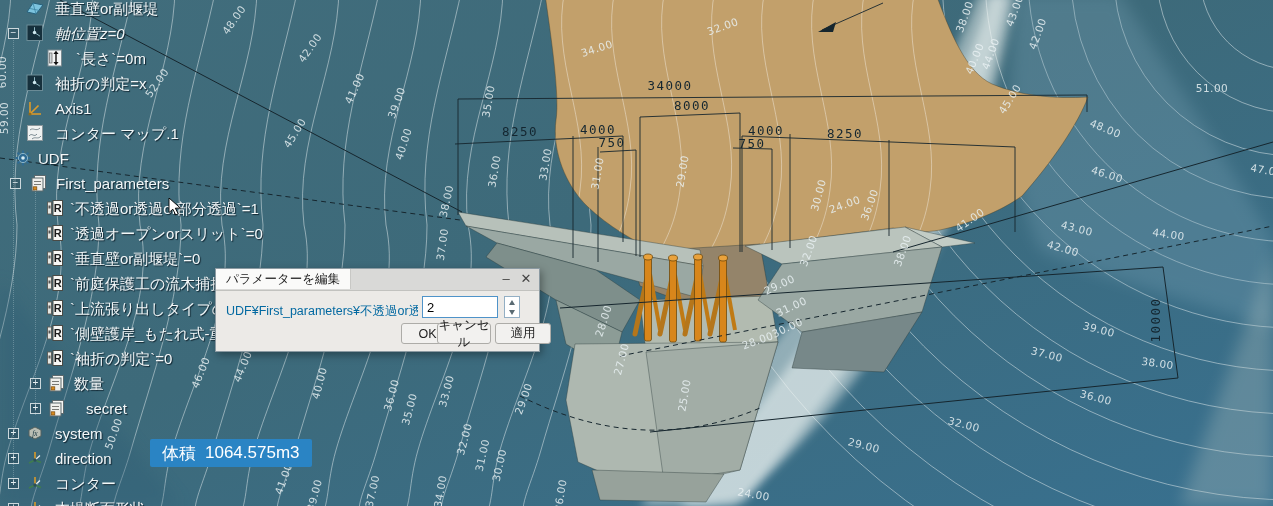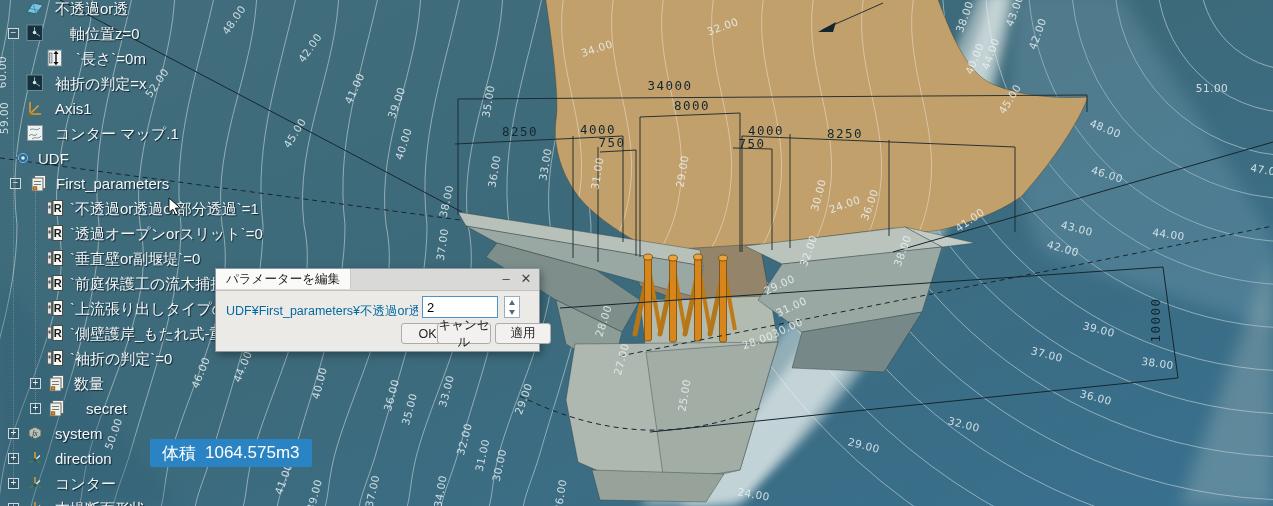--- a/index.html
+++ b/index.html
@@ -335,28 +335,28 @@
     </g>
 </svg>
 
 <div id="tree">
   <div class="treeline" style="left:13px;top:40px;height:445px;"></div>
   <div class="treeline" style="left:35px;top:190px;height:225px;"></div>
 <div class="trow" style="top: -3px;">
       <span class="ticn" style="left: 26px;"><svg width="18" height="18">
           <use href="#sym-surface"></use>
         </svg></span>
-      <span class="tlabel" style="left: 55px;">不透過or透</span>
+      <span class="tlabel" style="left: 55px;">垂直壁or副堰堤</span>
     </div>
     <div class="trow" style="top: 22px;">
       <span class="exp" style="left: 8px;">−</span>
       <span class="ticn" style="left: 26px;"><svg width="18" height="18">
           <use href="#sym-axisdark"></use>
         </svg></span>
-      <span class="tlabel" style="left: 70px;">軸位置z=0</span>
+      <span class="tlabel" style="left: 55px; font-style: italic;">軸位置z=0</span>
     </div>
     <div class="trow" style="top: 47px;">
       <span class="ticn" style="left: 46px;"><svg width="18" height="18">
           <use href="#sym-length"></use>
         </svg></span>
       <span class="tlabel" style="left: 76px;">`長さ`=0m</span>
     </div>
     <div class="trow" style="top: 72px;">
       <span class="ticn" style="left: 26px;"><svg width="18" height="18">
           <use href="#sym-axisdark"></use>

